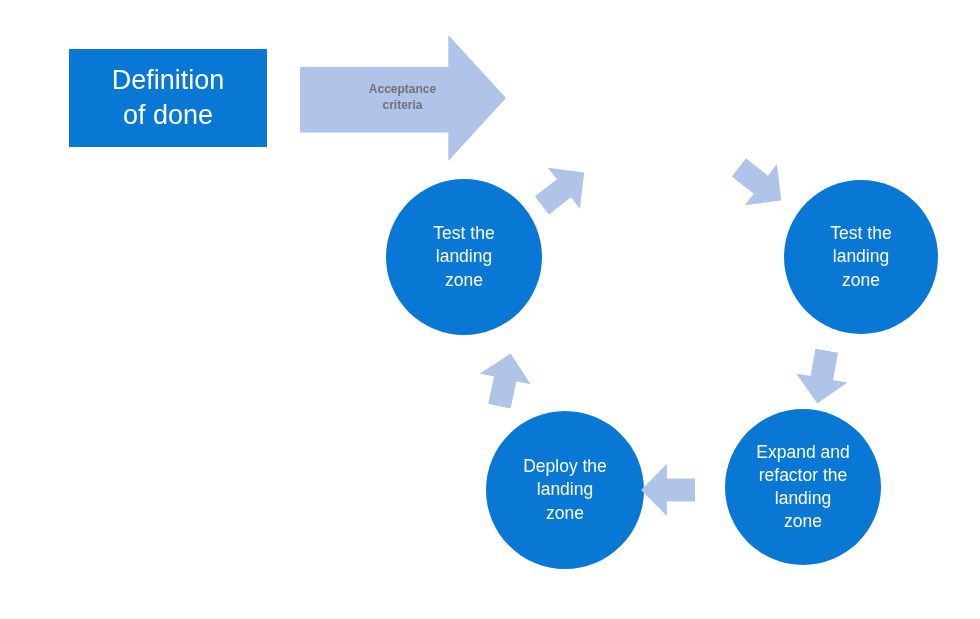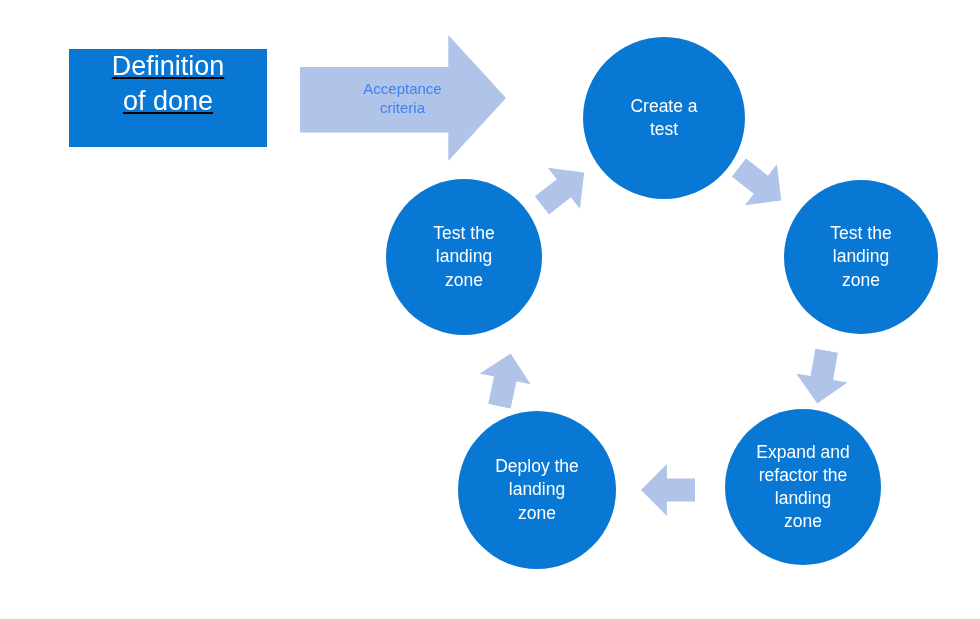--- a/index.html
+++ b/index.html
@@ -21,23 +21,22 @@
   }
   
   .def-box {
     position: absolute;
     left: 69px;
     top: 49px;
     width: 198px;
     height: 98px;
     background: #0878d4;
     display: flex;
-    align-items: flex-start;
+    align-items: center;
     justify-content: center;
-    text-decoration: underline;
   }
   .def-box .label {
     color: #ffffff;
     font-size: 27px;
     font-weight: 400;
     line-height: 1.3;
   }
   
   .acc-arrow {
     position: absolute;
@@ -50,44 +49,44 @@
   }
   .acc-label {
     position: absolute;
     left: 300px;
     top: 63px;
     width: 205px;
     height: 70px;
     display: flex;
     align-items: center;
     justify-content: center;
-    color: #3b82f6;
-    font-size: 15px;
-    font-weight: 400;
+    color: #737373;
+    font-size: 12px;
+    font-weight: 700;
     line-height: 1.3;
   }
   
   .circle {
     position: absolute;
     border-radius: 50%;
     background: #0878d4;
     display: flex;
     align-items: center;
     justify-content: center;
   }
   .circle .label {
     color: #ffffff;
     font-size: 17.5px;
     font-weight: 400;
     line-height: 1.32;
   }
   .c-top    { left: 583px; top: 37px;  width: 162px; height: 162px; }
   .c-right  { left: 784px; top: 180px; width: 154px; height: 154px; }
   .c-br     { left: 725px; top: 409px; width: 156px; height: 156px; }
-  .c-bl     { left: 458px; top: 411px; width: 158px; height: 158px; }
+  .c-bl     { left: 486px; top: 411px; width: 158px; height: 158px; }
   .c-left   { left: 386px; top: 179px; width: 156px; height: 156px; }
   
   .cyc-arrow {
     position: absolute;
     width: 54px;
     height: 52px;
     background: #b0c3e8;
     clip-path: polygon(0% 28%, 52% 28%, 52% 0%, 100% 50%, 52% 100%, 52% 72%, 0% 72%);
   }
   .a1 { left: 733px; top: 158px; transform: rotate(38deg); }
@@ -103,24 +102,20 @@
 
   <div class="def-box">
     <span class="label">Definition
 of done</span>
   </div>
 
   <div class="acc-arrow"></div>
   <div class="acc-label label">Acceptance
 criteria</div>
 
-  <div class="circle c-top">
-    <span class="label">Create a
-test</span>
-  </div>
   <div class="circle c-right">
     <span class="label">Test the
 landing
 zone</span>
   </div>
   <div class="circle c-br">
     <span class="label">Expand and
 refactor the
 landing
 zone</span>

